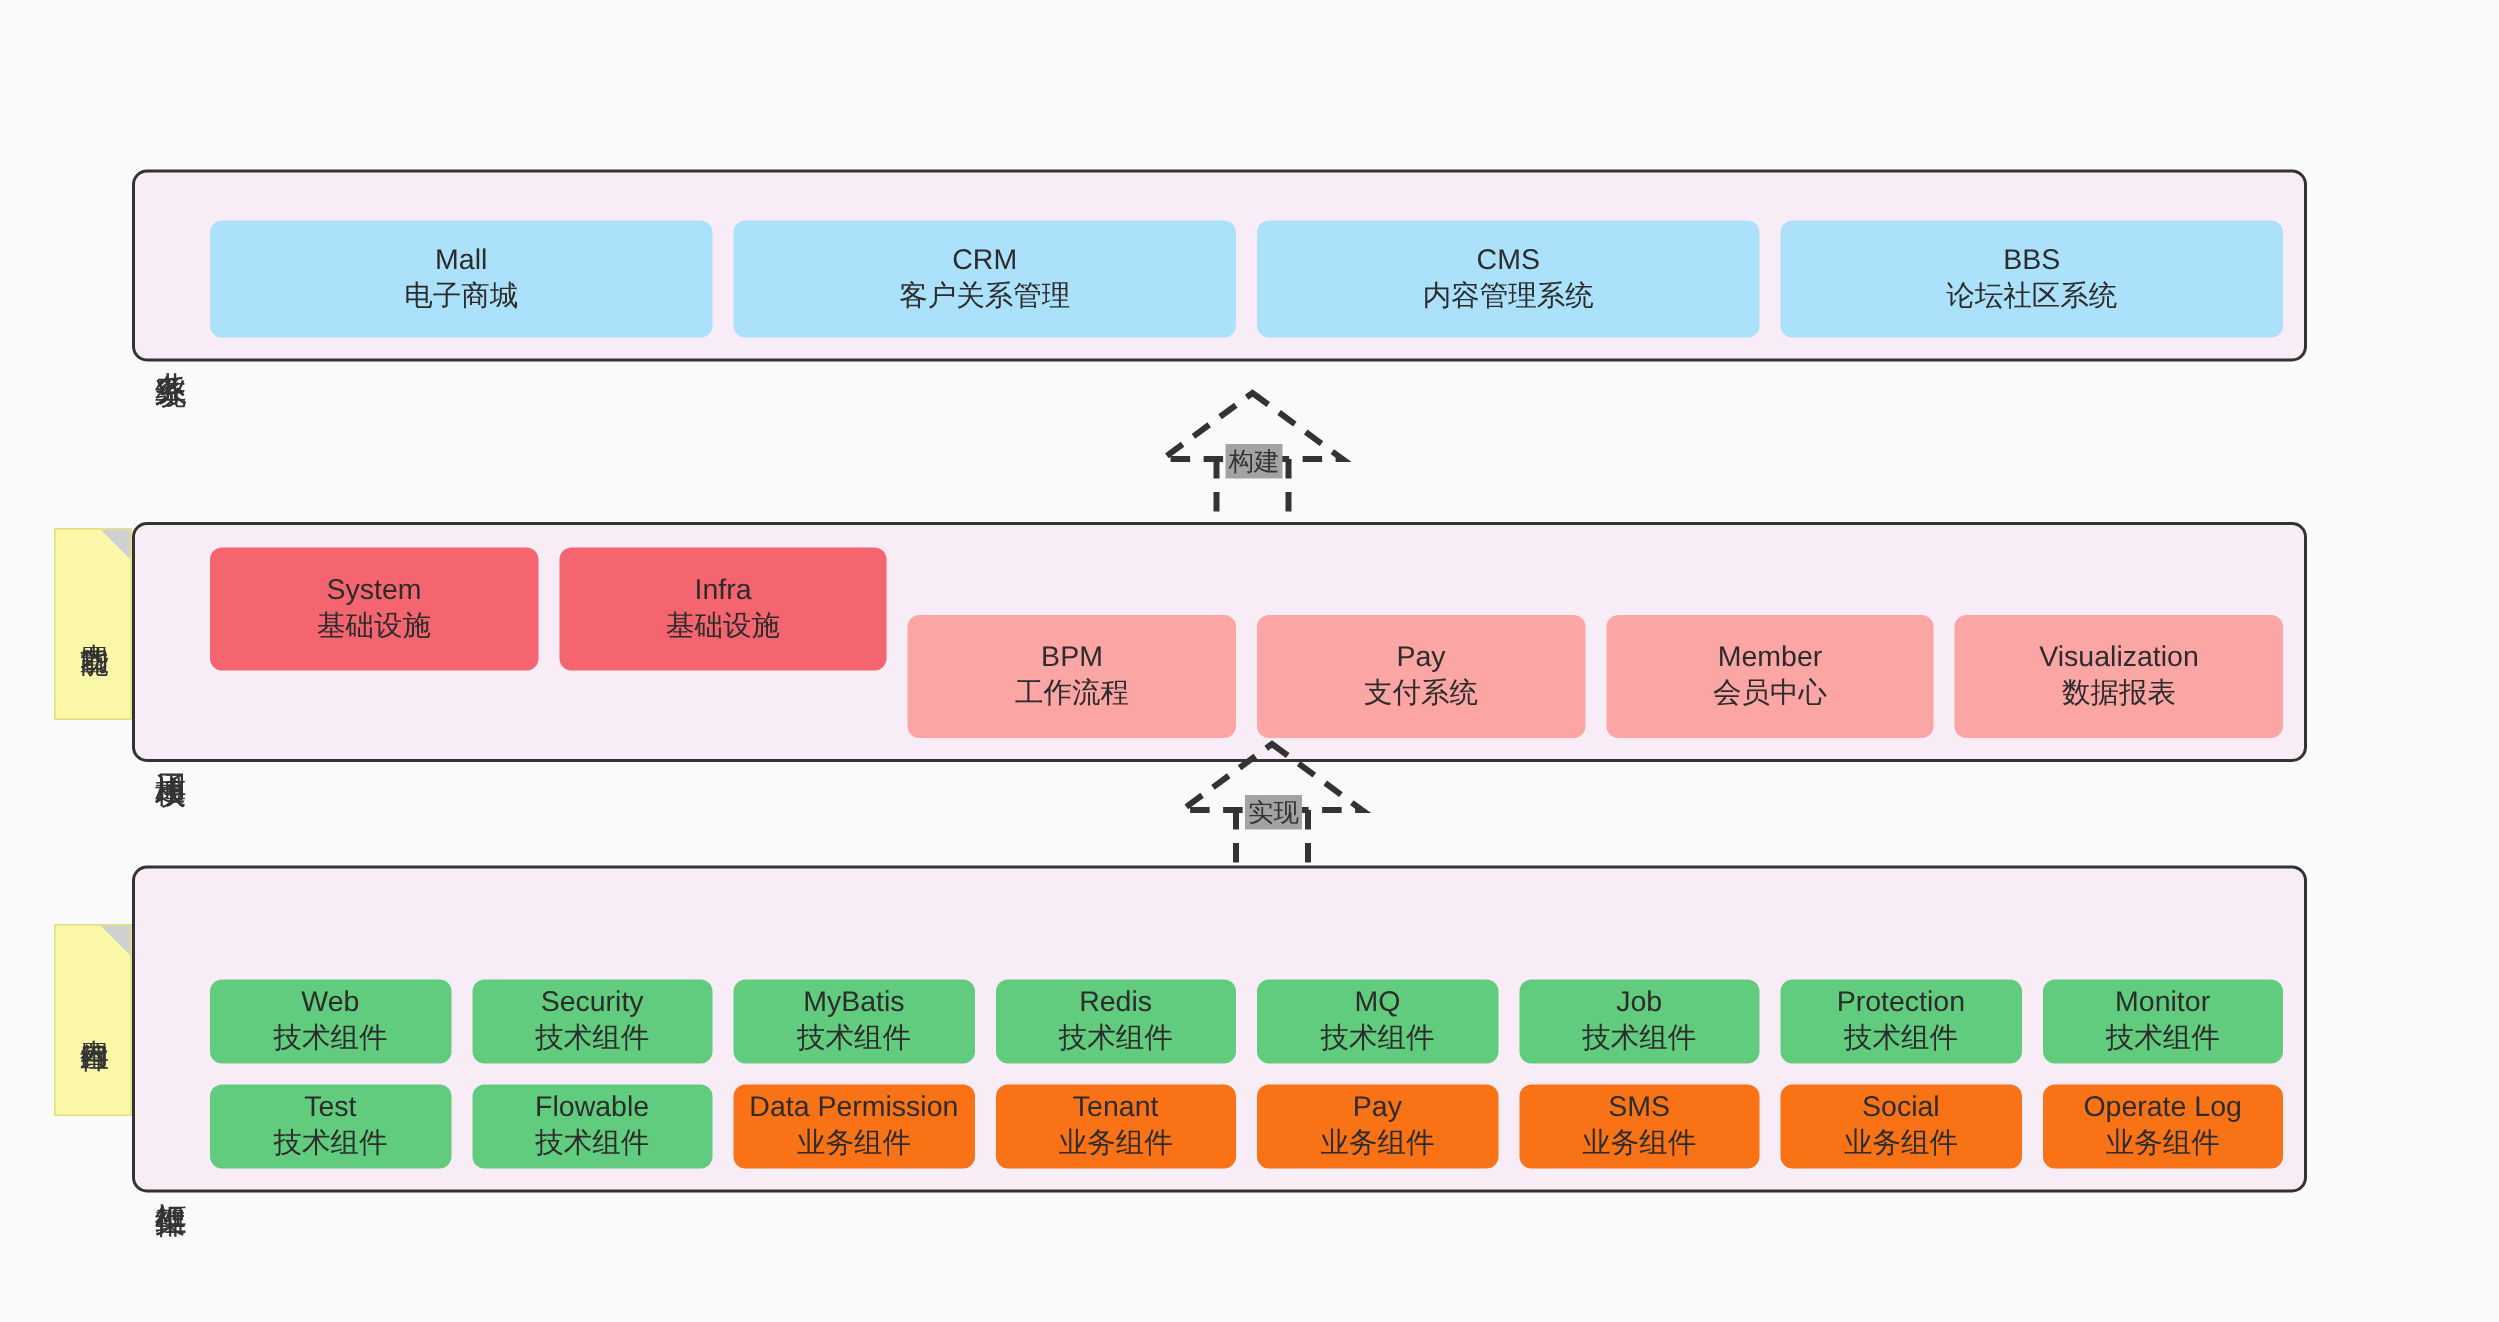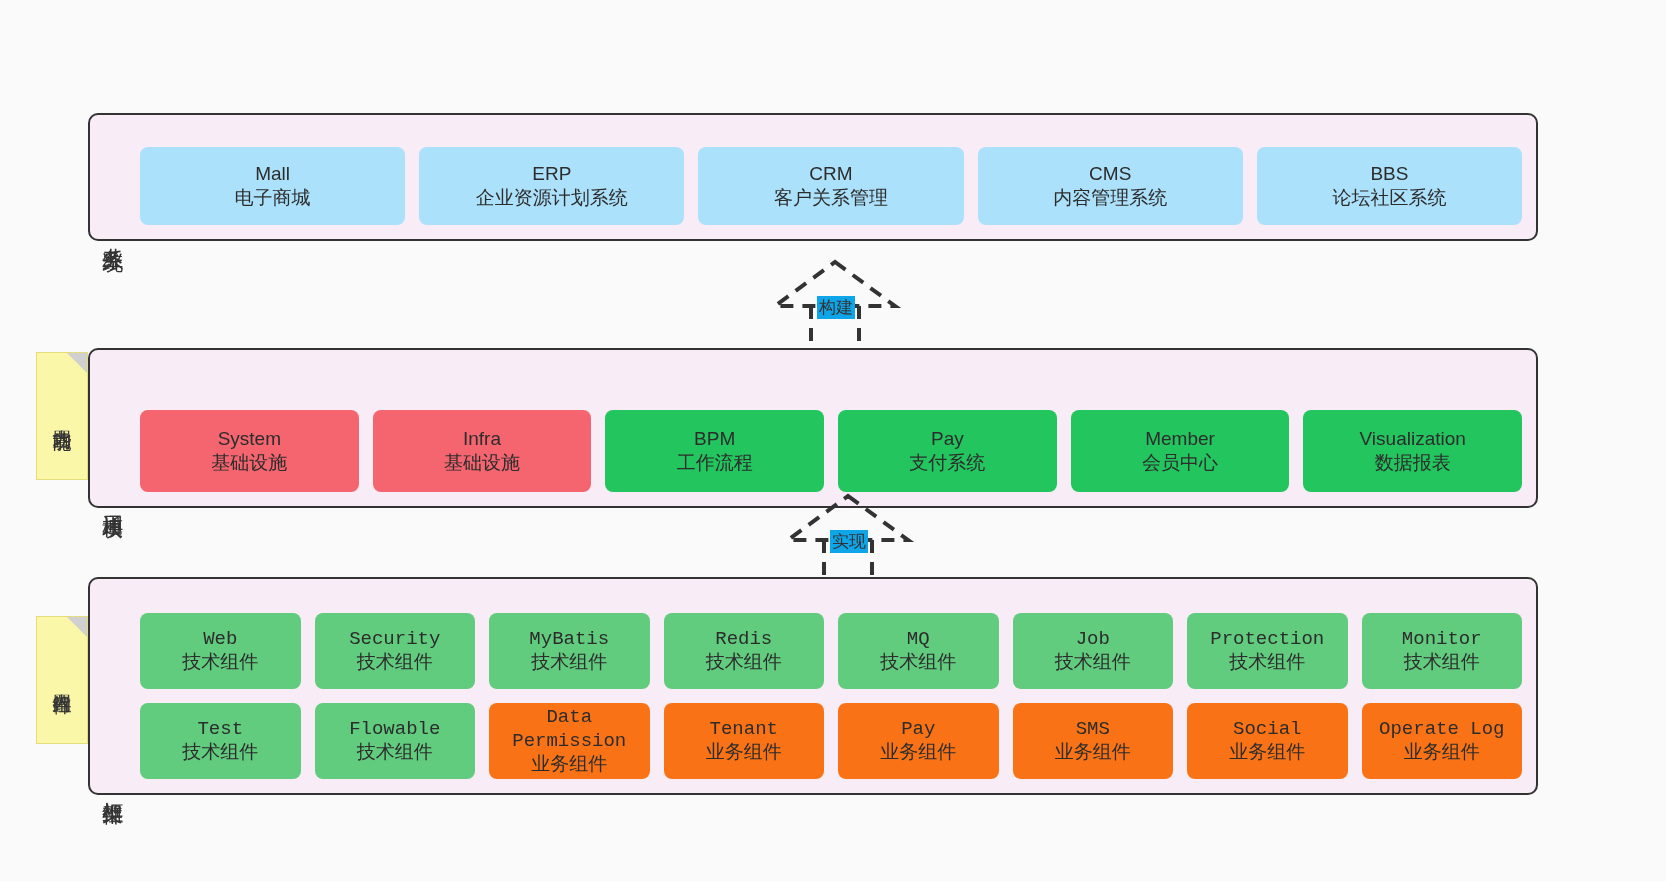--- a/index.html
+++ b/index.html
@@ -70,27 +70,27 @@
     color: #2c2c2c;
     font-size: 19px;
     line-height: 1.28;
     padding: 6px 4px;
   }
   .card .t1 { display: block; }
   .card .t2 { display: block; }
 
   .c-blue   { background: #ace1fb; }
   .c-red    { background: #f4656f; }
-  .c-pink   { background: #22c55e; }
+  .c-pink   { background: #fca5a5; margin-top: 45px; }
   .c-green  { background: #61cb7e; }
   .c-lgreen { background: #f97316; }
 
   .h-business { height: 78px; }
   .h-module   { height: 82px; }
-  .h-comp     { height: 76px; font-family: Liberation Mono, monospace; }
+  .h-comp     { height: 56px; }
 
   
   #layer-business { left: 88px;  top: 113px; width: 1450px; height: 128px; }
   #layer-module   { left: 88px;  top: 348px; width: 1450px; height: 160px; }
   #layer-frame    { left: 88px;  top: 577px; width: 1450px; height: 218px; }
 
   
   .note {
     position: absolute;
     box-sizing: border-box;
@@ -123,21 +123,21 @@
   .connector {
     position: absolute;
     width: 160px;
     height: 96px;
   }
   .connector svg { display: block; overflow: visible; }
   .conn-label {
     position: absolute;
     font-size: 17px;
     color: #333;
-    background: #0ea5e9;
+    background: #a3a3a3;
     padding: 0 2px;
     white-space: nowrap;
   }
   #conn-build  { left: 755px; top: 258px; }
   #conn-impl   { left: 768px; top: 492px; }
   #conn-build .conn-label { left: 62px; top: 38px; }
   #conn-impl  .conn-label { left: 62px; top: 38px; }
 </style>
 </head>
 <body>
@@ -146,24 +146,20 @@
 
   <div class="layer" id="layer-business">
     <div class="layer-title">业务系统</div>
     <div class="layer-body">
       <div class="row">
         <div class="card c-blue h-business">
           <span class="t1">Mall</span>
           <span class="t2">电子商城</span>
         </div>
         <div class="card c-blue h-business">
-          <span class="t1">ERP</span>
-          <span class="t2">企业资源计划系统</span>
-        </div>
-        <div class="card c-blue h-business">
           <span class="t1">CRM</span>
           <span class="t2">客户关系管理</span>
         </div>
         <div class="card c-blue h-business">
           <span class="t1">CMS</span>
           <span class="t2">内容管理系统</span>
         </div>
         <div class="card c-blue h-business">
           <span class="t1">BBS</span>
           <span class="t2">论坛社区系统</span>

